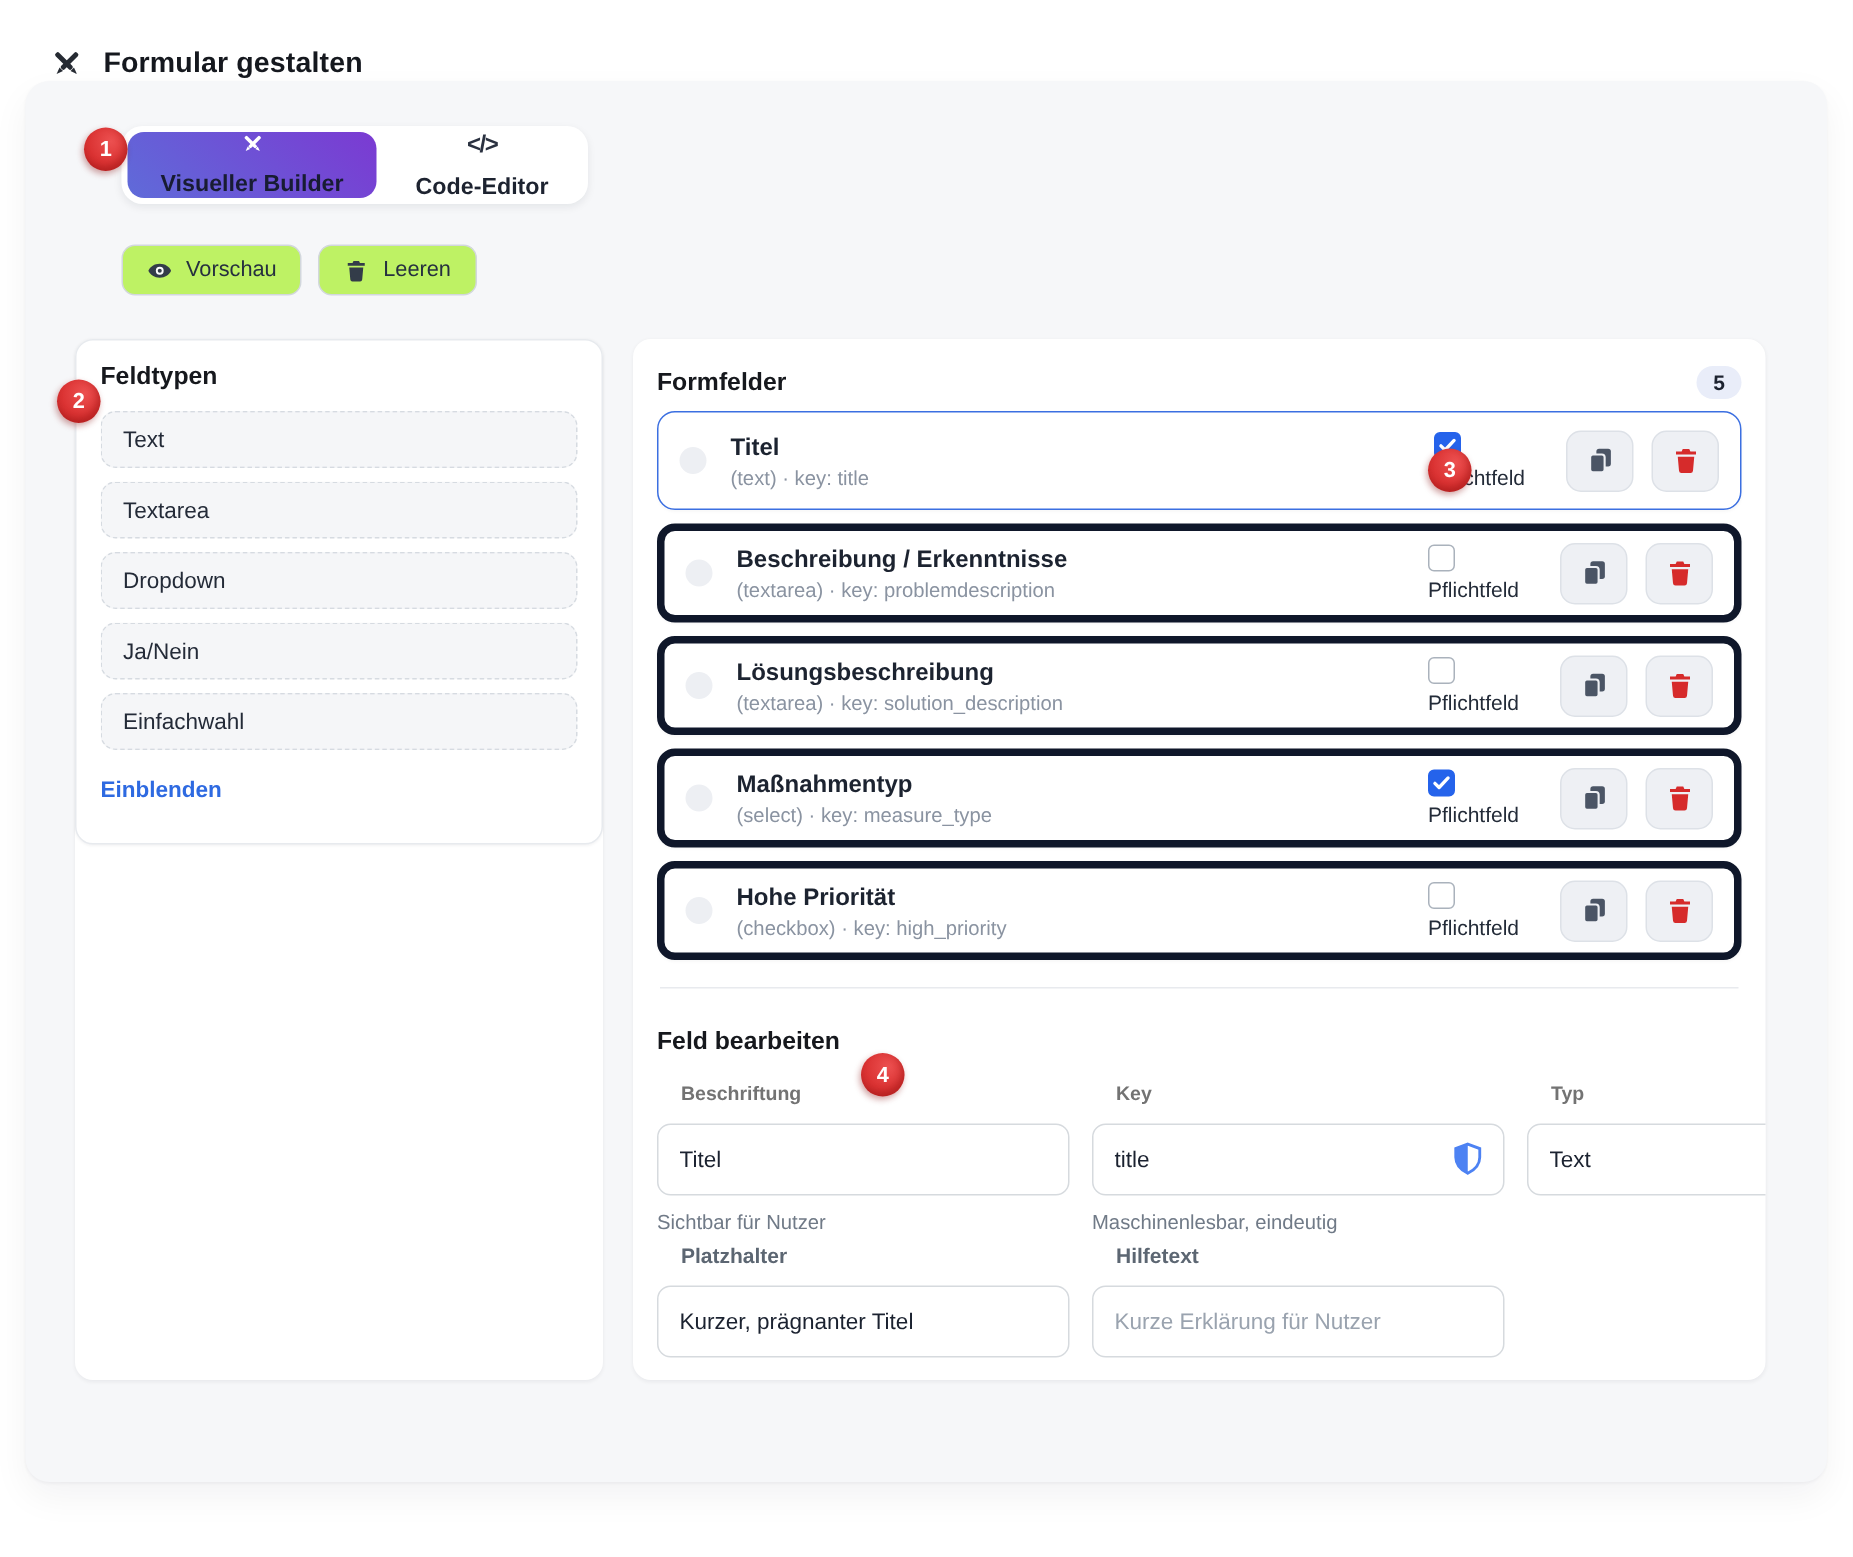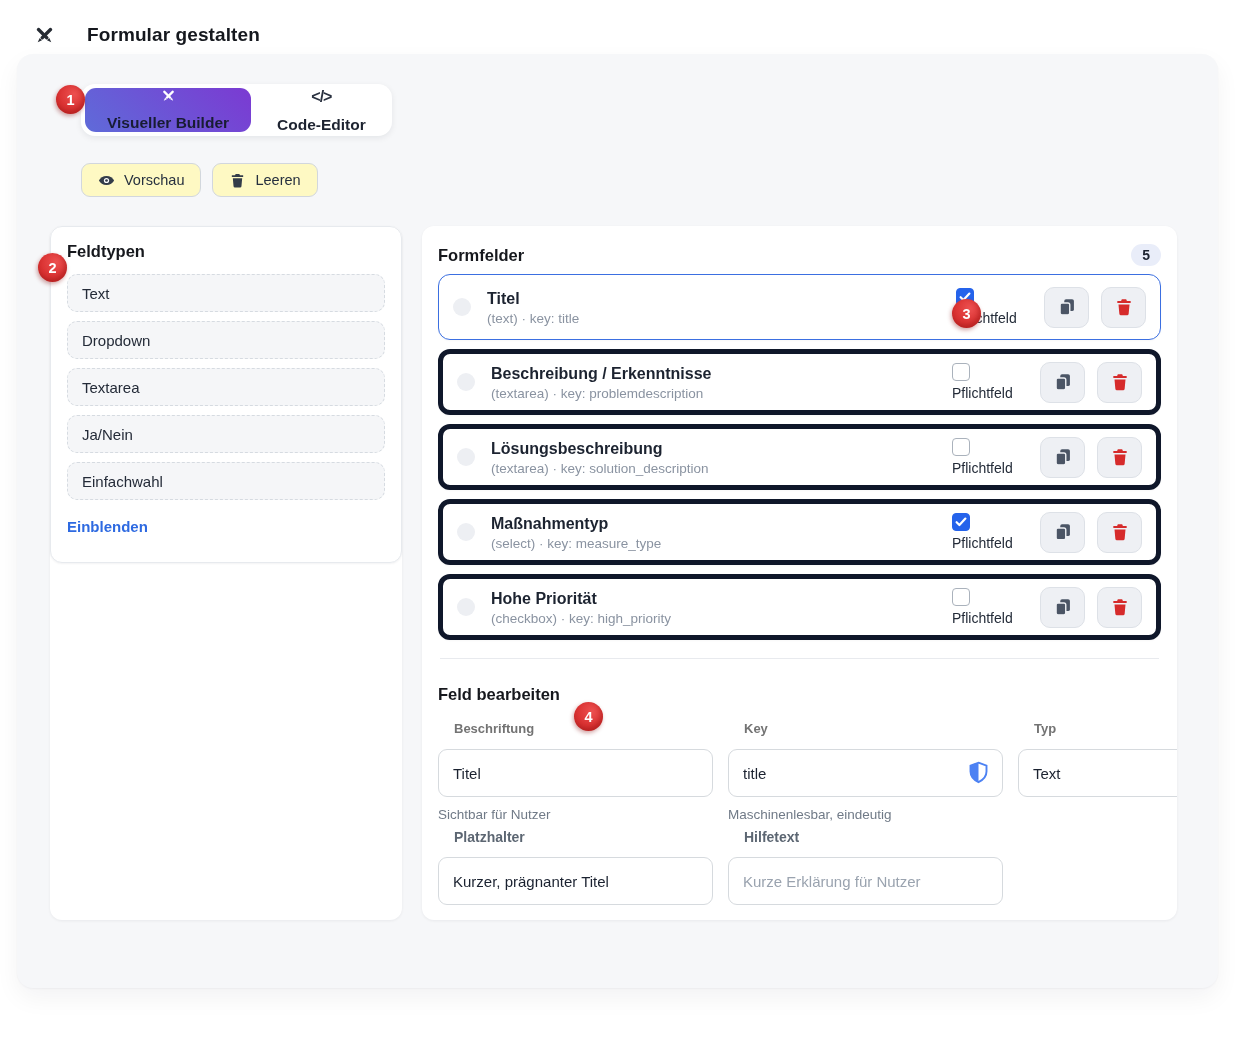--- a/index.html
+++ b/index.html
@@ -1,40 +1,40 @@
 <!DOCTYPE html>
 <html><head>
 <meta charset="utf-8">
 <style>
   * { margin:0; padding:0; box-sizing:border-box; }
   html,body { background:#fff; }
   body { font-family:"Liberation Sans","DejaVu Sans",sans-serif; color:#1b2230; }
   .page { position:relative; width:1235px; height:1038px; background:#fff; overflow:hidden; }
 
   
-  .page-header { display:flex; align-items:flex-start; gap:31px; padding:24px 0 0 33px; height:54px; }
+  .page-header { display:flex; align-items:flex-end; gap:13px; padding:24px 0 0 33px; height:54px; }
   .page-header .hdr-icon { width:23px; height:23px; }
   .page-header h1 { font-size:19px; font-weight:bold; color:#15181e; letter-spacing:.1px; }
 
   
   .outer { margin:0 17px; width:1201px; height:934px; background:#f6f7f9; border-radius:16px;
            box-shadow:0 10px 24px rgba(17,24,39,.05), 0 1px 2px rgba(17,24,39,.04); }
 
   .toolbar { padding:30px 33px 0 64px; }
   .tab-group { display:inline-flex; gap:4px; background:#fff; border-radius:14px; padding:4px;
                box-shadow:0 2px 6px rgba(17,24,39,.08); }
   .tab { display:flex; align-items:center; gap:10px; padding:0 22px; height:44px; border-radius:11px;
          font-size:15.5px; font-weight:bold; cursor:pointer;flex-direction:column; }
   .tab.active { background:linear-gradient(45deg,#5f6bd9 0%,#7b3ad2 100%); color:#181c33; }
   .tab.inactive { background:#fff; color:#1d2330; }
   .tab .t-icon { width:19px; height:19px; }
   .code-glyph { font-size:16px; font-weight:bold; color:#2a3140; letter-spacing:-1px; }
 
   .actions { display:flex; gap:11px; margin:27px 0 0 0; padding-left:0; }
-  .btn { display:flex; align-items:center; gap:9px; height:34px; padding:0 16px; background:#fef9c3;
+  .btn { display:flex; align-items:center; gap:9px; height:34px; padding:0 16px; background:#bef264;
          border:1px solid #d2d7dd; border-radius:9px; font-size:14.5px; color:#26303f; cursor:pointer; }
   .btn svg { width:17px; height:17px; }
 
   
   .content { display:flex; gap:20px; padding:29px 41px 0 33px; align-items:stretch; height:723px; }
 
   .left-panel { width:352px; background:#fff; border-radius:12px;
                 box-shadow:0 1px 3px rgba(17,24,39,.06); display:flex; flex-direction:column; }
   .fieldtypes-card { background:#fff; border:1px solid #e7eaee; border-radius:12px; padding:15px 16px 26px;
                      box-shadow:0 1px 2px rgba(17,24,39,.05); }
@@ -157,24 +157,24 @@
 
     <div class="content">
 
       <div class="left-panel">
         <div class="fieldtypes-card">
           <h2>Feldtypen</h2>
           <div class="ft-item">
               <span>Text</span>
             </div>
           <div class="ft-item">
+              <span>Textarea</span>
+            </div>
+          <div class="ft-item">
               <span>Dropdown</span>
-            </div>
-          <div class="ft-item">
-              <span>Textarea</span>
             </div>
           <div class="ft-item">
               <span>Ja/Nein</span>
             </div>
           <div class="ft-item">
               <span>Einfachwahl</span>
             </div>
           <span class="ft-link">Einblenden</span>
         </div>
       </div>

